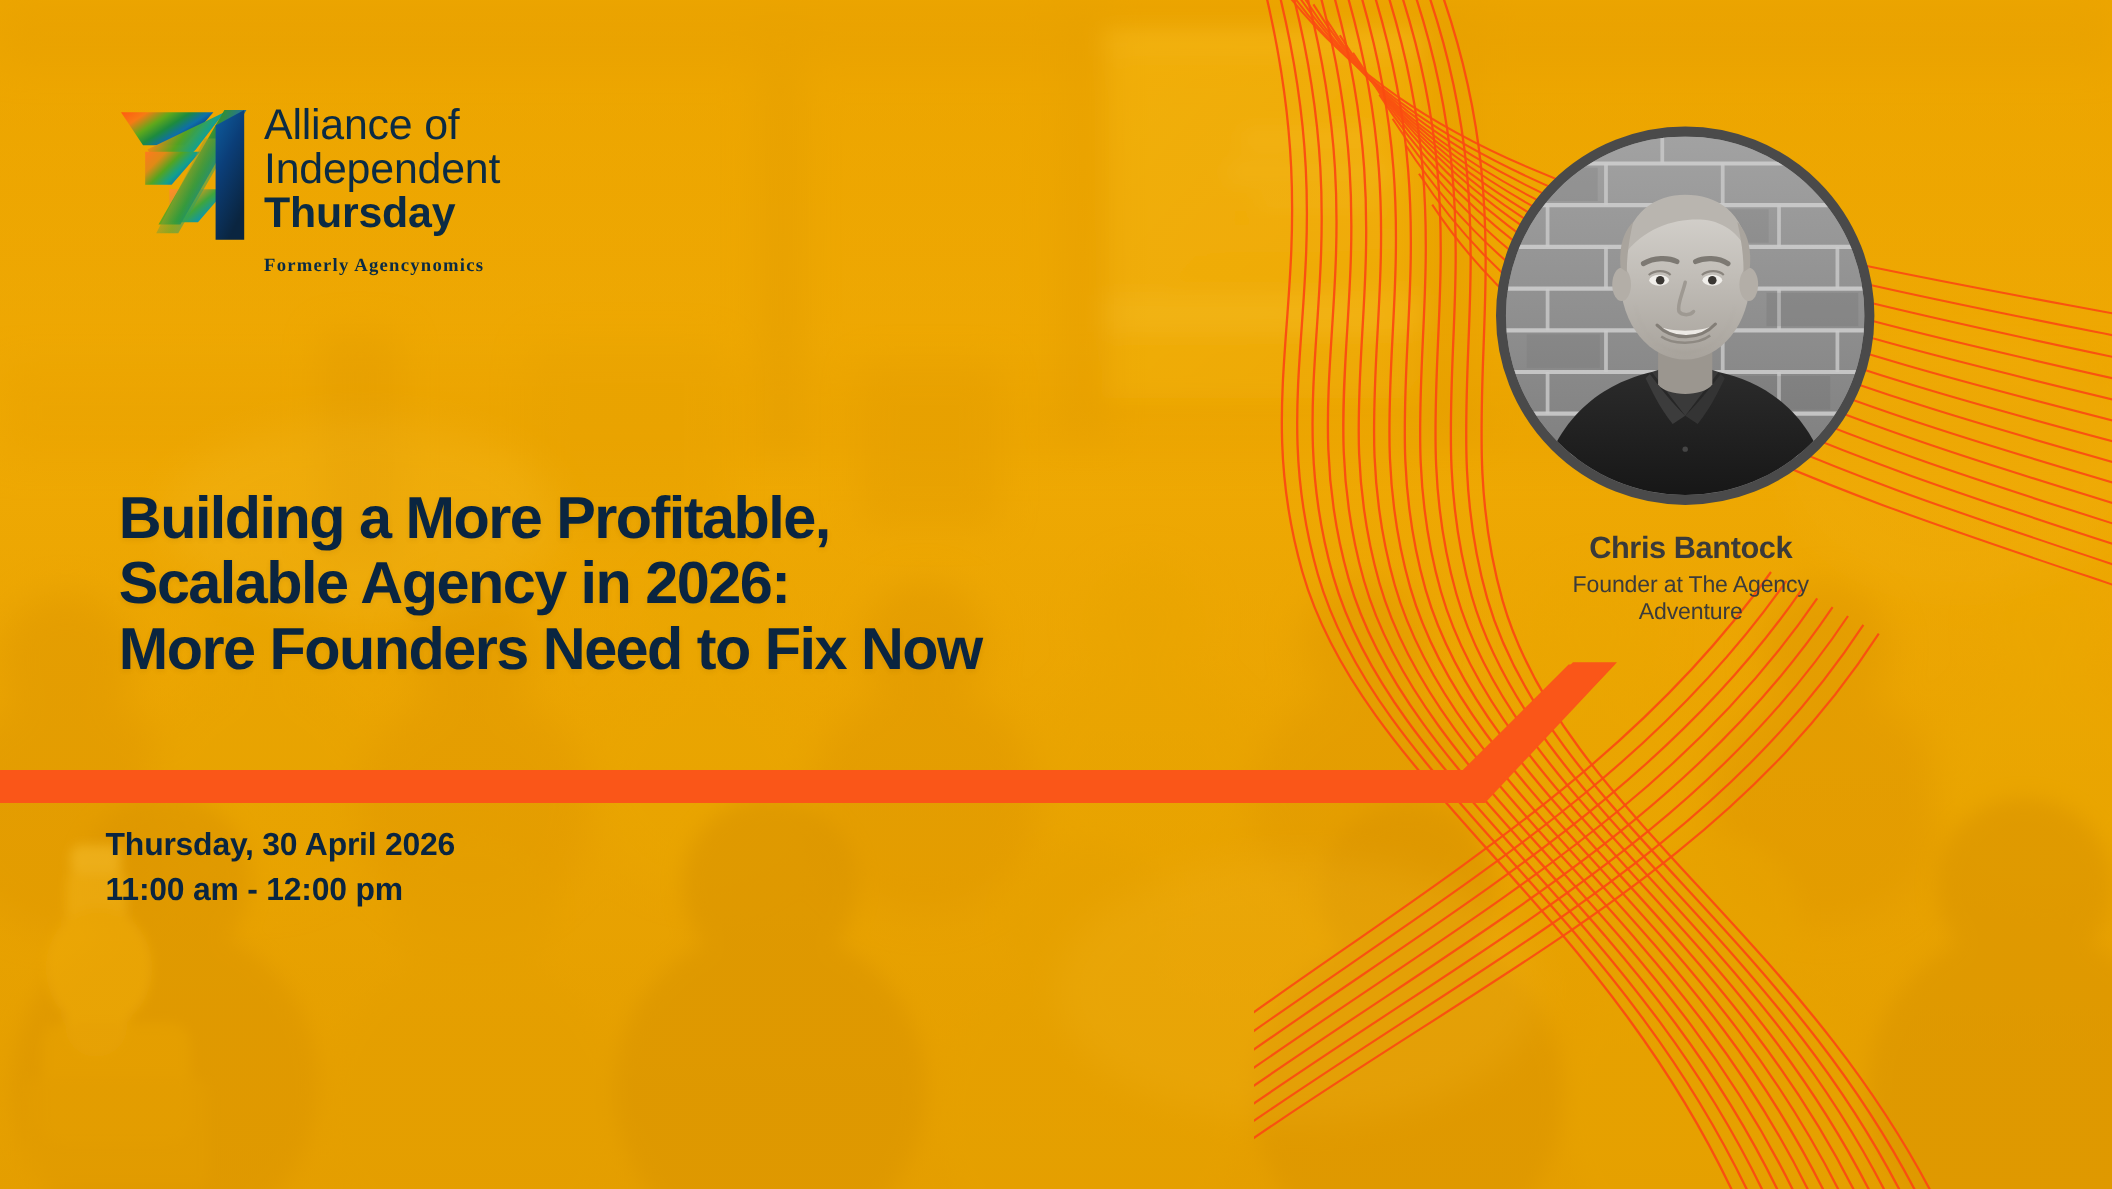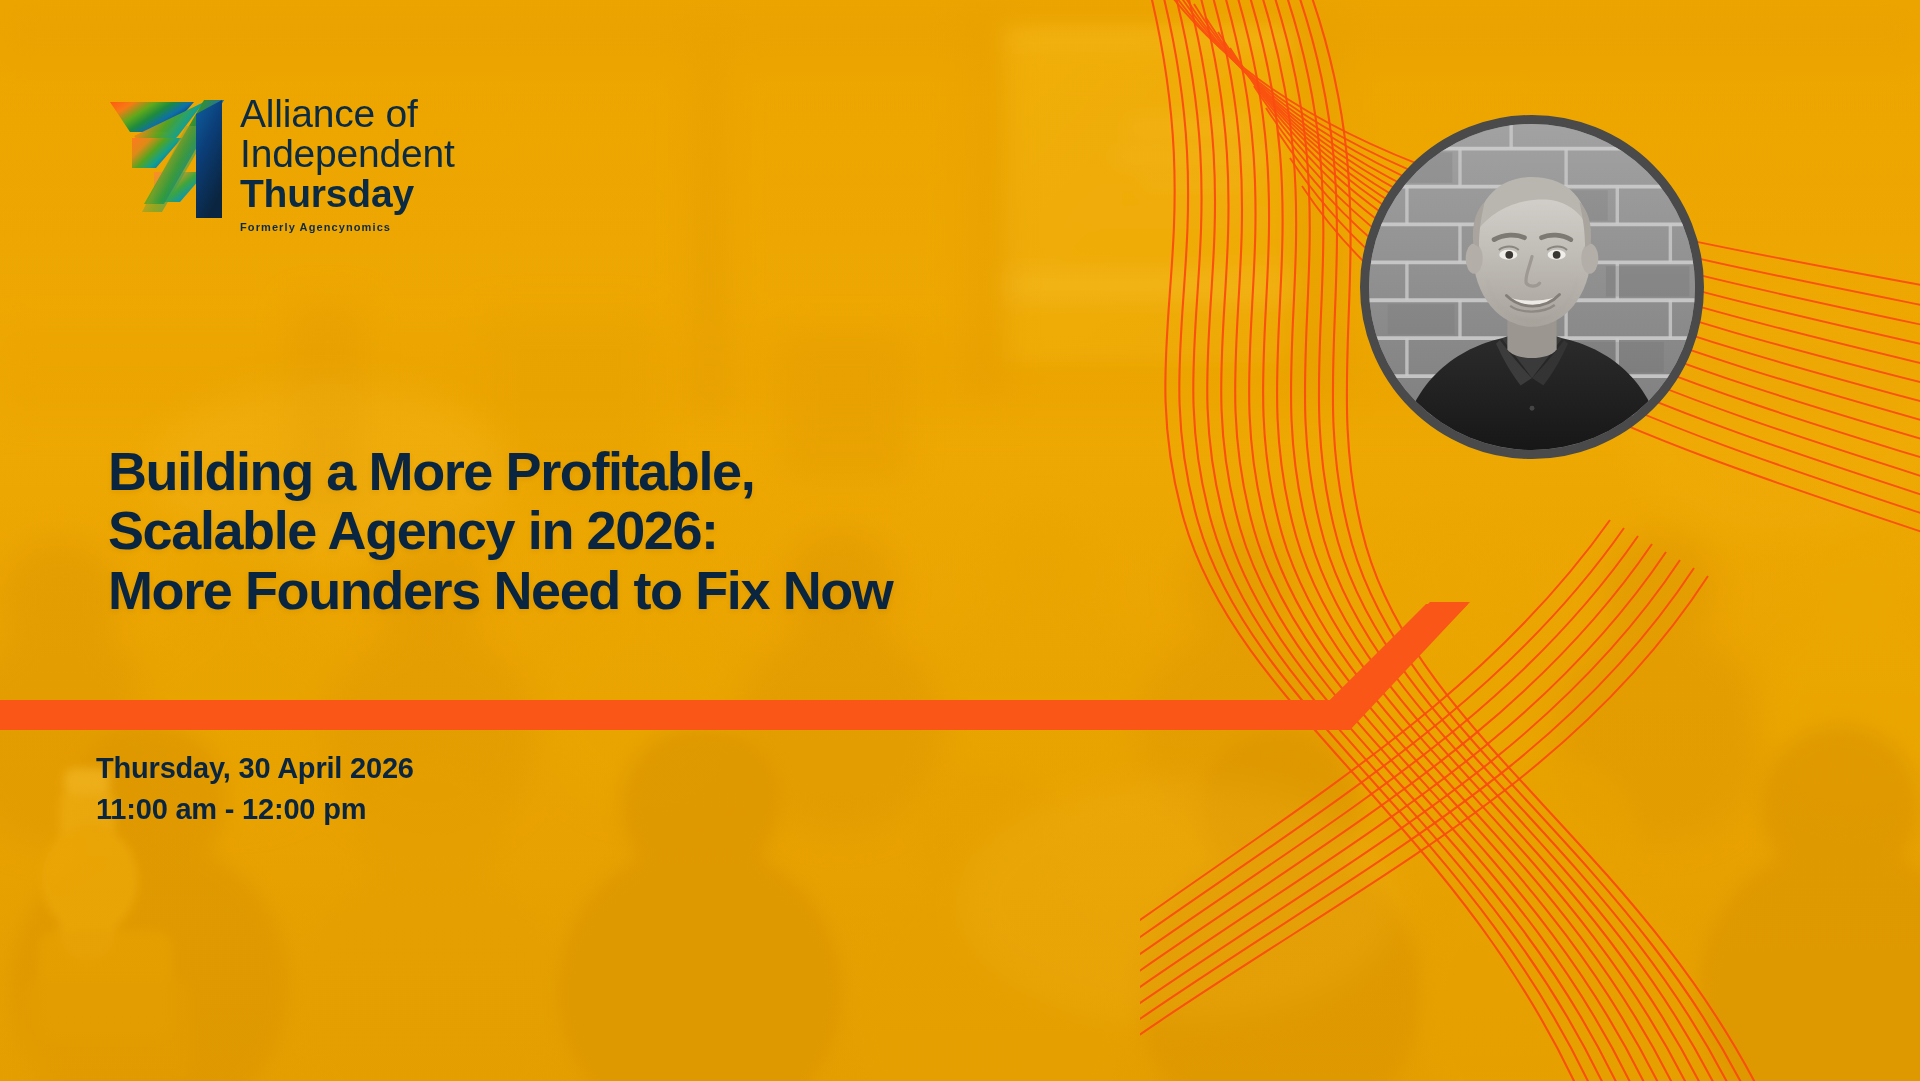--- a/index.html
+++ b/index.html
@@ -43,24 +43,25 @@
   .logo-mark { width:118px; height:128px; flex:none; }
   .logo-mark svg { display:block; width:100%; height:100%; }
   .logo-text { padding-top:2px; }
   .logo-line {
     font-size:39px; line-height:1.03;
     color:#0B2B44; letter-spacing:-0.2px;
     font-weight:400;
   }
   .logo-line.bold { font-weight:700; }
   .logo-tag {
-    margin-top:7px;
-    font-size:11px; font-weight:700;
+    margin-top:17px;
+    font-size:17px; font-weight:700;
     letter-spacing:1.1px;
     color:#0B2B44;
+    font-family:Liberation Serif, serif;
   }
 
   
   .title {
     position:absolute; left:108px; top:442px;
     color:#0A2540;
     font-weight:800;
     font-size:54px;
     line-height:1.10;
     letter-spacing:-1.4px;
@@ -440,14 +441,18 @@
       <path d="M 172,140 C 169,152 164,162 166,168 C 169,172 177,172 180,168" stroke="#9E9992" stroke-width="3.4" fill="none" stroke-linecap="round"></path>
 
       <path d="M 146,182 C 158,194 188,194 200,181 C 188,188 158,188 146,182 Z" fill="#EDEAE5"></path>
       <path d="M 145,181 C 160,196 186,196 201,180" stroke="#837E77" stroke-width="3" fill="none" stroke-linecap="round"></path>
       <path d="M 149,192 C 160,200 184,200 196,191" stroke="#8E8982" stroke-width="2.4" fill="none"></path>
 
       <path d="M 124,160 C 128,186 142,204 172,210 C 202,204 216,186 220,160 C 214,192 196,206 172,206 C 148,206 130,192 124,160 Z" fill="#A6A199" opacity="0.5" filter="url(#soft)"></path>
     </svg>
   </div>
 
+  <div class="speaker">
+    <div class="speaker-name">Chris Bantock</div>
+    <div class="speaker-role">Founder at The Agency Adventure</div>
+  </div>
 
 </div>
 
 </body></html>

